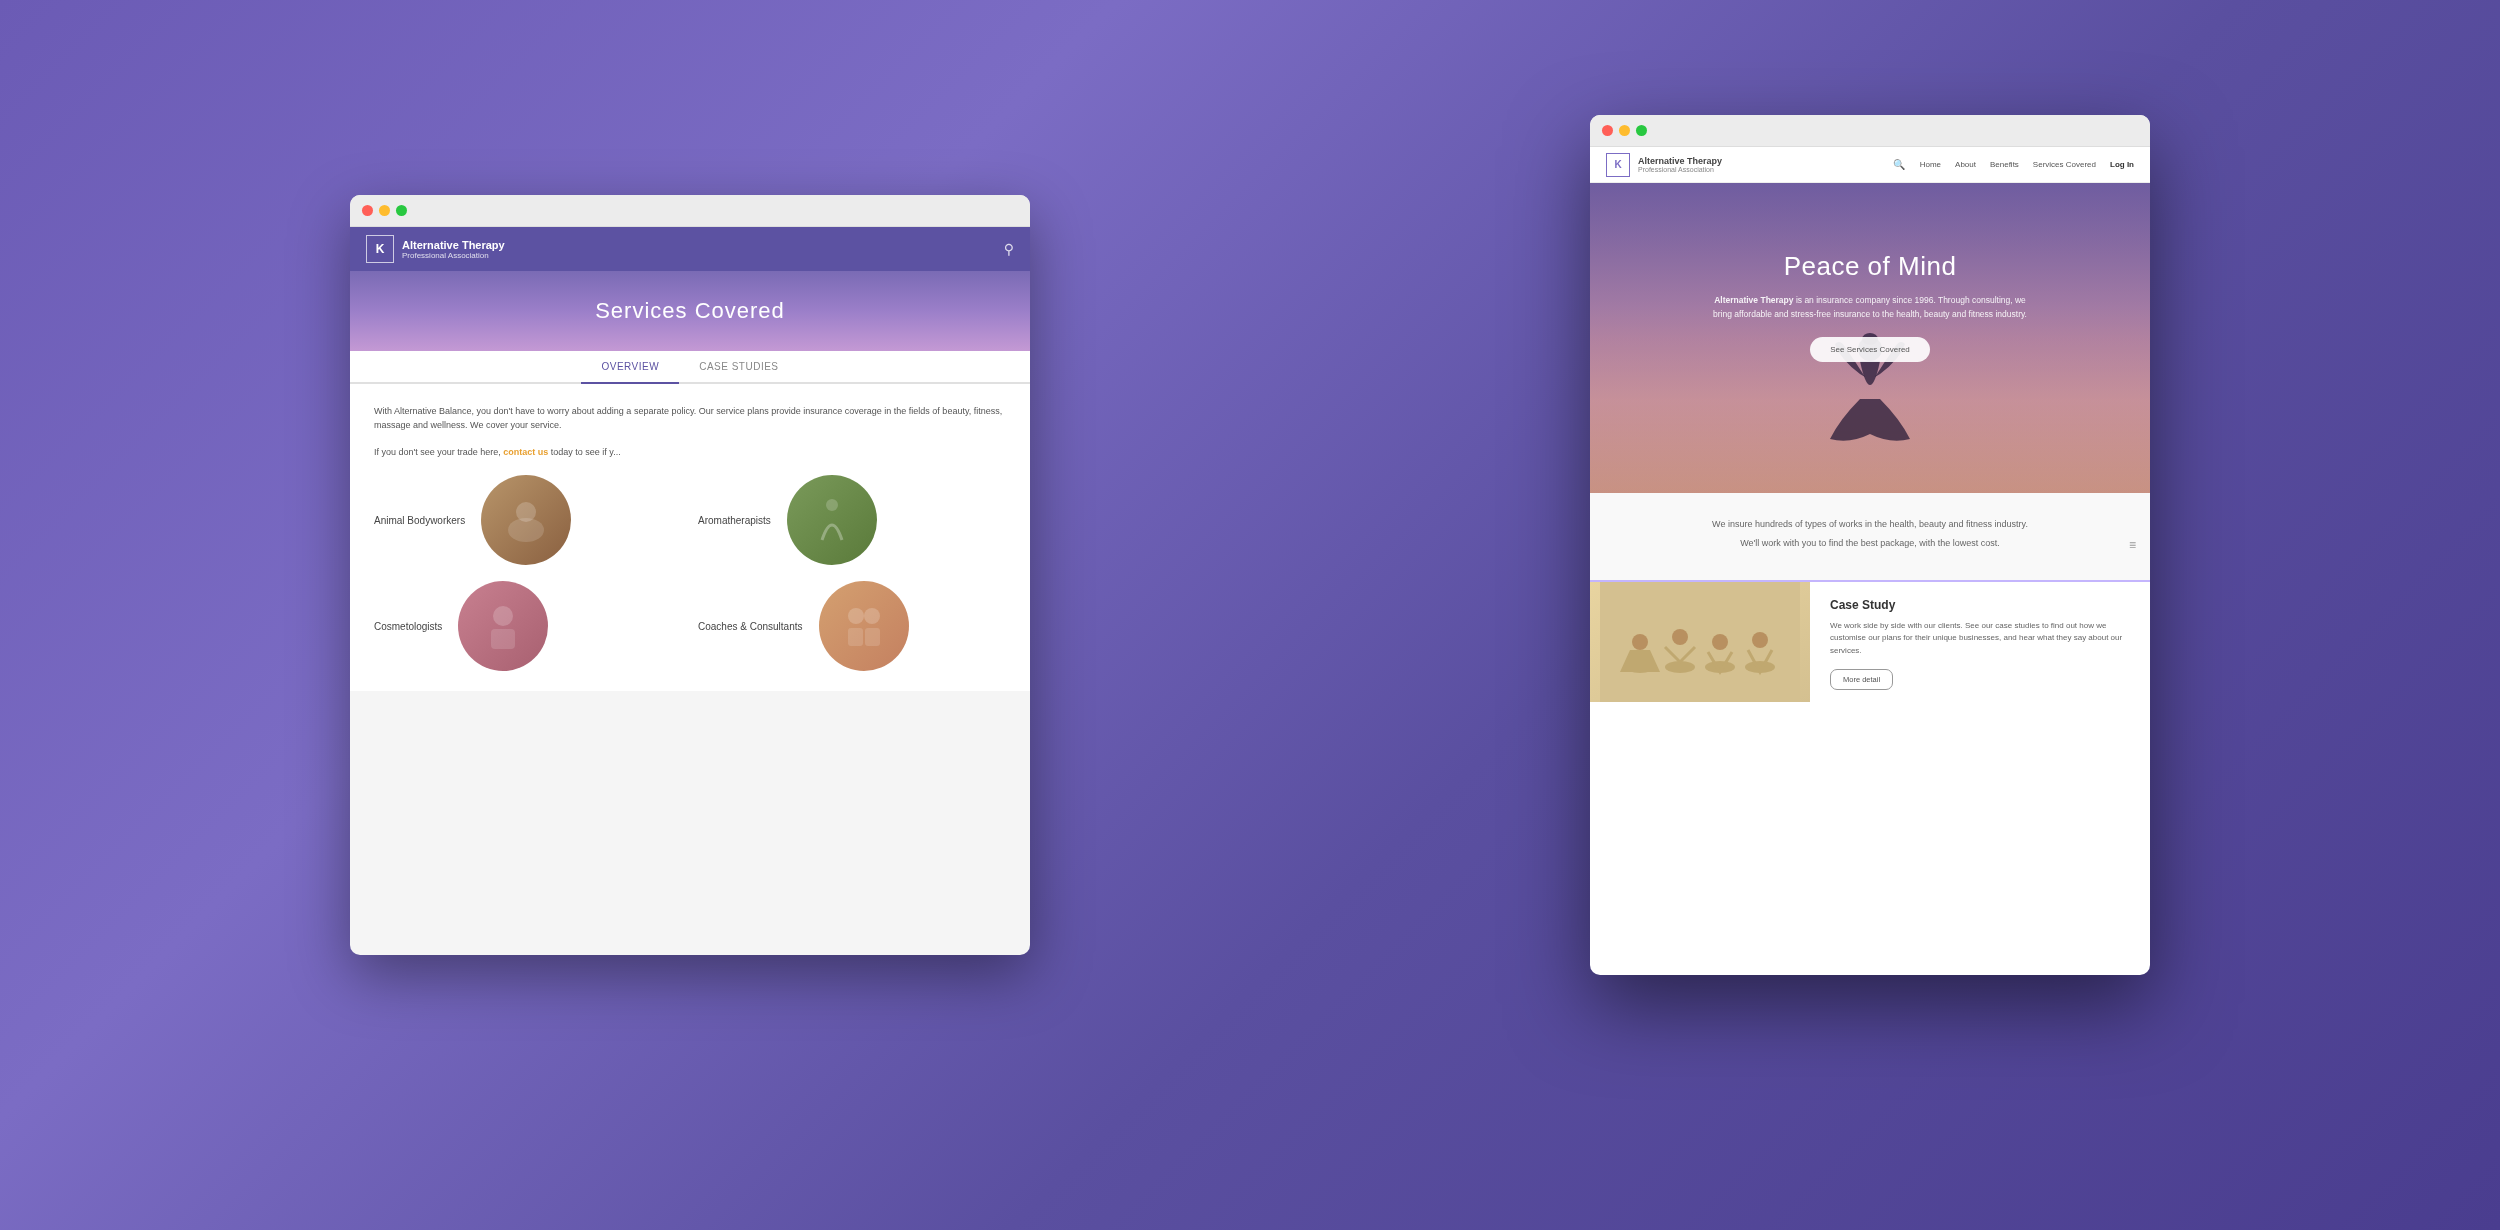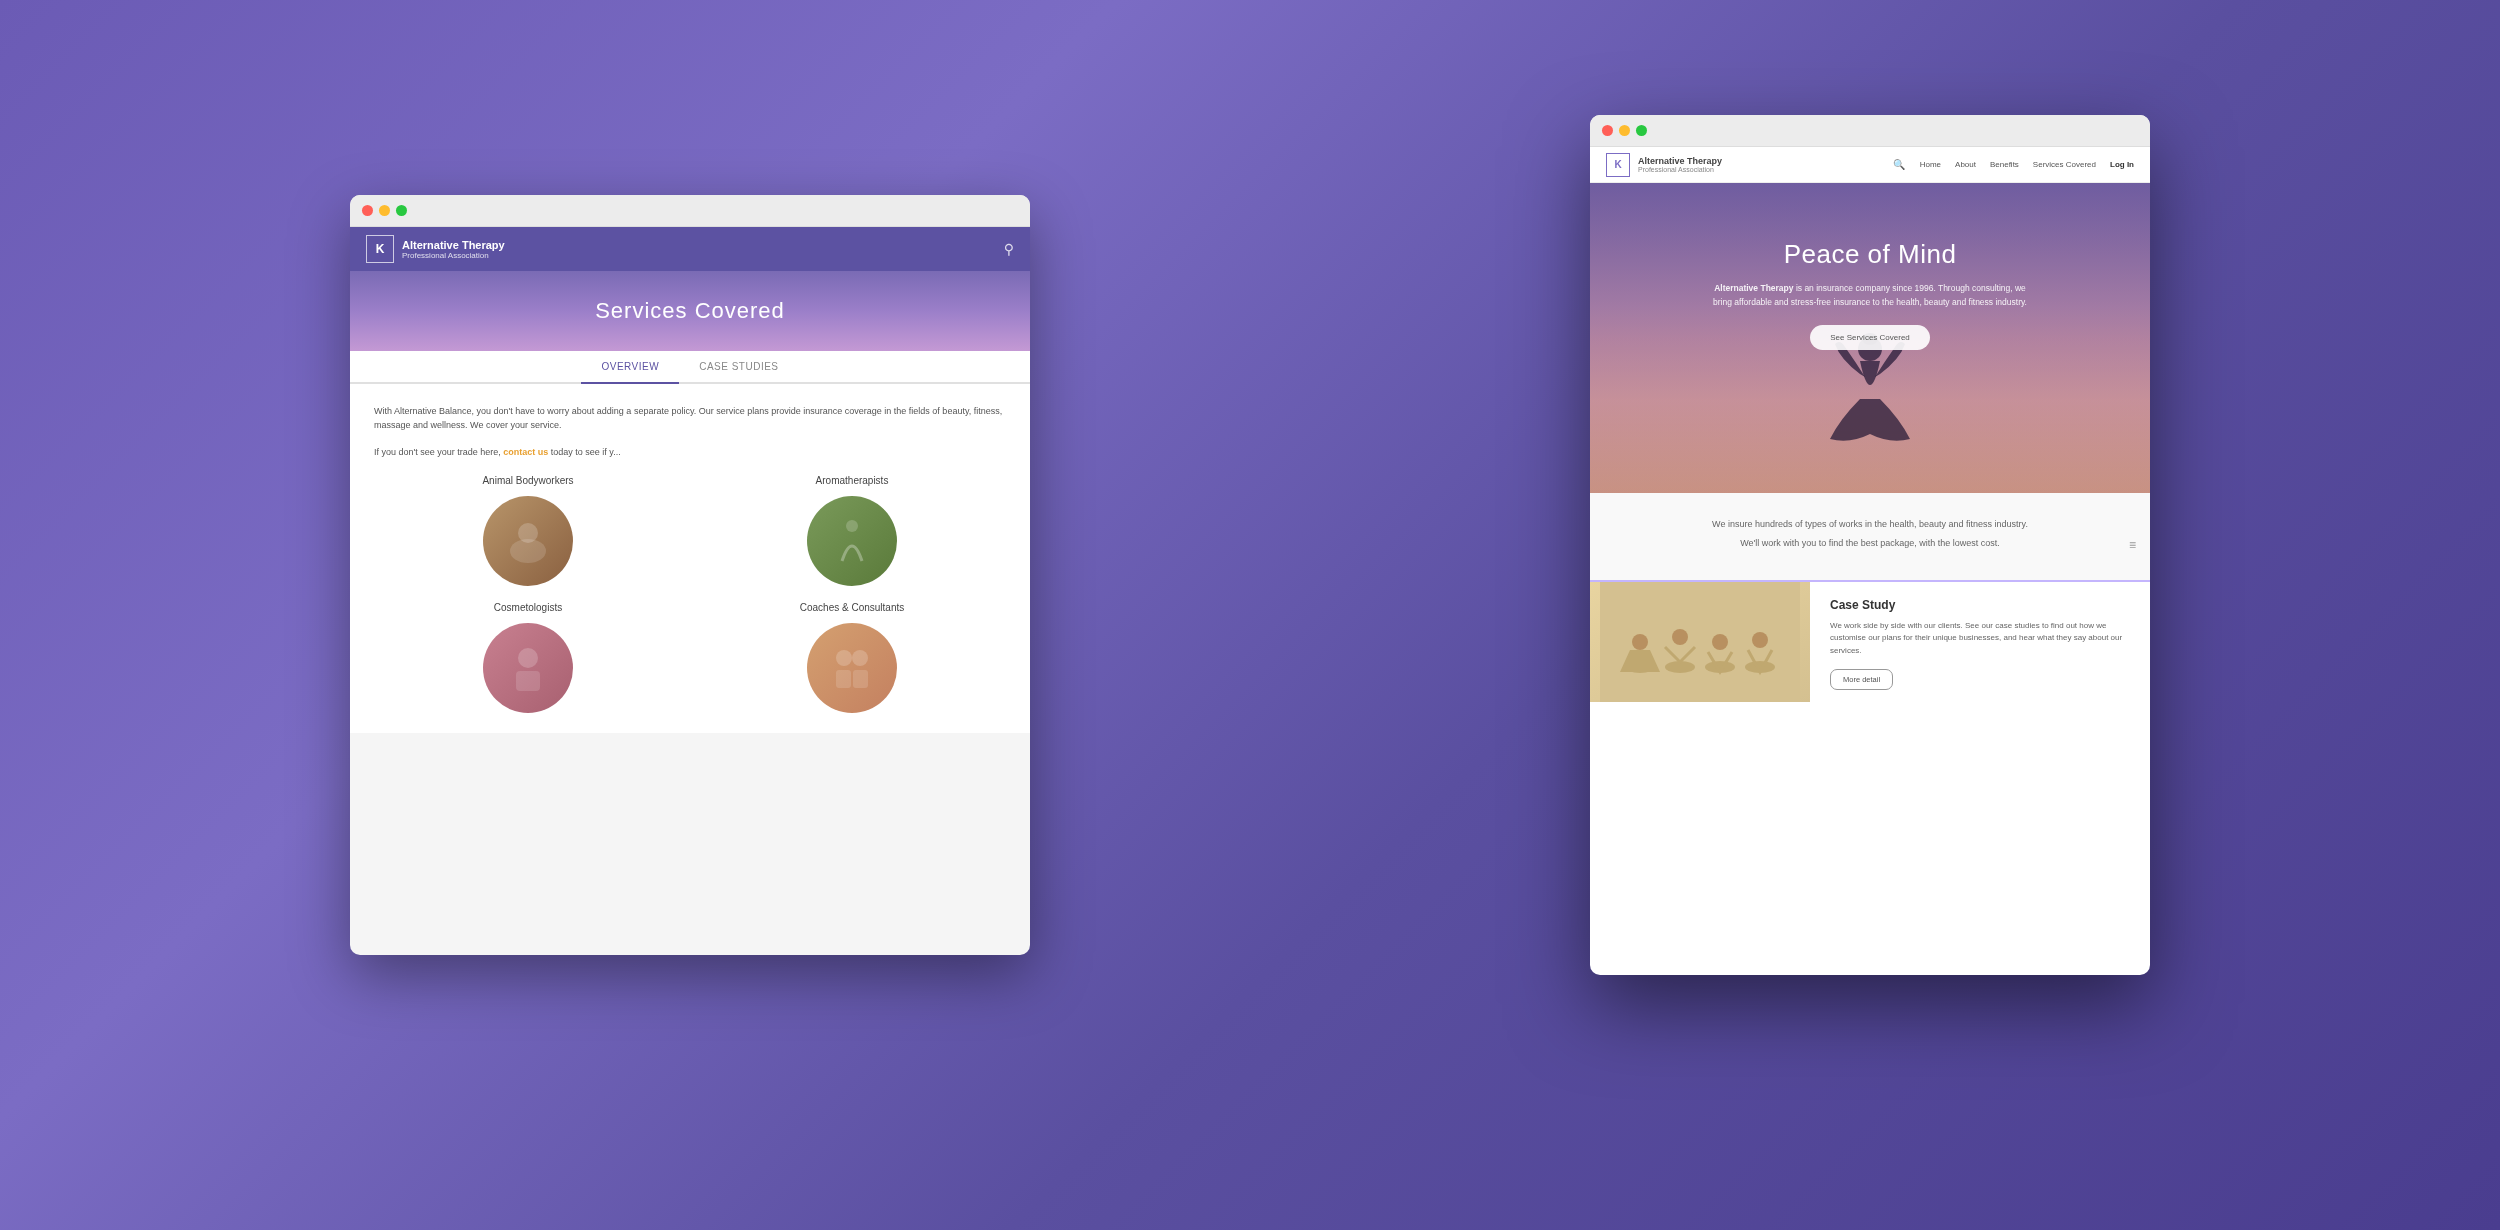--- a/index.html
+++ b/index.html
@@ -167,23 +167,23 @@
 
     .services-grid {
       display: grid;
       grid-template-columns: 1fr 1fr;
       gap: 16px;
       margin-top: 16px;
     }
 
     .service-item {
       display: flex;
-      flex-direction: column;
-      align-items: center;
-      gap: 10px;
+      flex-direction: row;
+      align-items: center;
+      gap: 16px;
     }
 
     .service-label {
       font-size: 10px;
       color: #444;
       font-weight: 500;
       text-align: center;
     }
 
     .service-circle {
@@ -321,21 +321,21 @@
     
     .yoga-figure {
       position: absolute;
       bottom: 20px;
       left: 50%;
       transform: translateX(-50%);
     }
 
     .hero-text-block {
       position: absolute;
-      top: 56px;
+      top: 68px;
       left: 50%;
       transform: translateX(-50%);
       text-align: center;
       width: 320px;
     }
 
     .hero-title {
       font-size: 26px;
       font-weight: 300;
       color: white;

